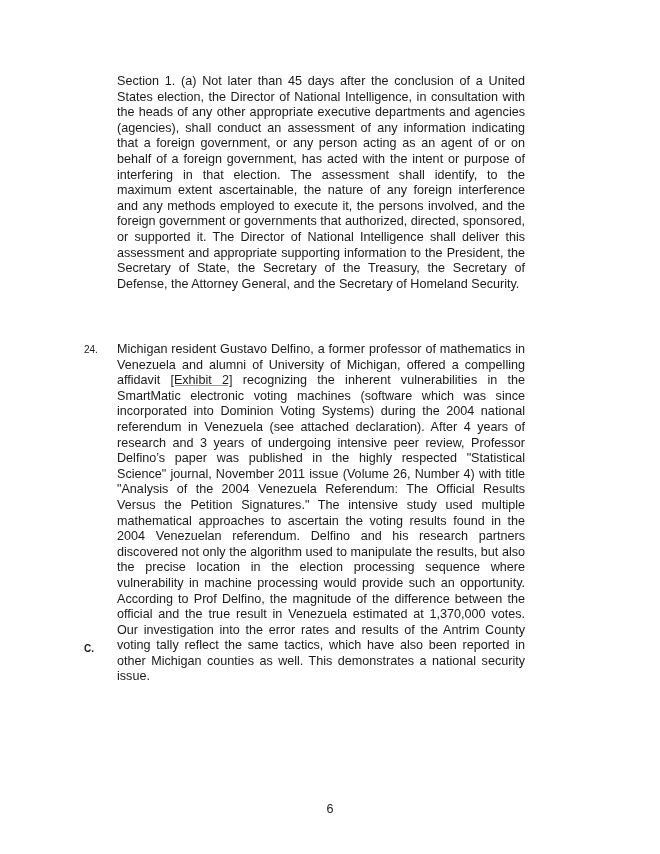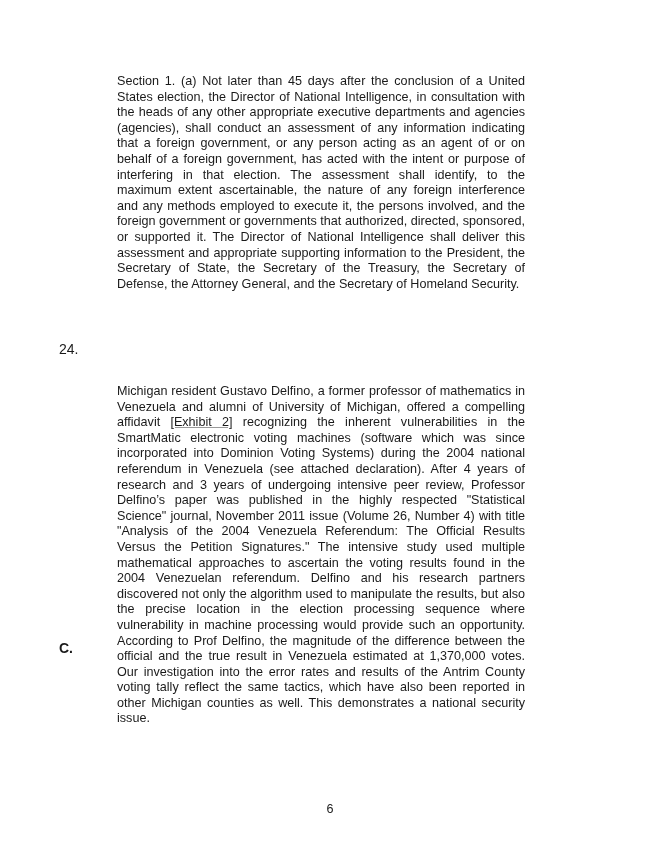--- a/index.html
+++ b/index.html
@@ -1,36 +1,36 @@
 <!DOCTYPE html>
 <html><head>
 <meta charset="utf-8">
 <style>
   html, body { margin: 0; padding: 0; background: #ffffff; }
   body { width: 660px; height: 854px; position: relative; overflow: hidden;
          font-family: "Liberation Sans", sans-serif; color: #1a1a1a; }
   .page { position: absolute; left: 0; top: 0; width: 544px; height: 854px; }
   .block { position: absolute; left: 117px; width: 408px; font-size: 12.6px;
            line-height: 15.6px; text-align: justify; }
-  .num { position: absolute; left: 59px; font-size: 14px; line-height: 15.6px; }
+  .num { position: absolute; left: 84px; font-size: 10px; line-height: 15.6px; }
   .heading { font-weight: bold; }
   .exhibit { text-decoration: underline; text-decoration-color: #999; }
   .pagenum { position: absolute; top: 802px; left: 0; width: 660px; text-align: center;
              font-size: 12.6px; }
 </style>
 </head>
 <body>
 
 <div class="page">
 
   <div class="block" style="top:74px;">Section 1. (a) Not later than 45 days after the conclusion of a United States election, the Director of National Intelligence, in consultation with the heads of any other appropriate executive departments and agencies (agencies), shall conduct an assessment of any information indicating that a foreign government, or any person acting as an agent of or on behalf of a foreign government, has acted with the intent or purpose of interfering in that election. The assessment shall identify, to the maximum extent ascertainable, the nature of any foreign interference and any methods employed to execute it, the persons involved, and the foreign government or governments that authorized, directed, sponsored, or supported it. The Director of National Intelligence shall deliver this assessment and appropriate supporting information to the President, the Secretary of State, the Secretary of the Treasury, the Secretary of Defense, the Attorney General, and the Secretary of Homeland Security.</div>
 
 
   <div class="num" style="top:342px;">24.</div>
-  <div class="block" style="top:342px;margin-top:42px;">
+  <div class="block" style="top:342px;">
     <span>Michigan resident Gustavo Delfino, a former professor of mathematics in Venezuela and alumni of University of Michigan, offered a compelling affidavit </span><span class="exhibit">[Exhibit 2]</span><span> recognizing the inherent vulnerabilities in the SmartMatic electronic voting machines (software which was since incorporated into Dominion Voting Systems) during the 2004 national referendum in Venezuela (see attached declaration). After 4 years of research and 3 years of undergoing intensive peer review, Professor Delfino’s paper was published in the highly respected "Statistical Science" journal, November 2011 issue (Volume 26, Number 4) with title "Analysis of the 2004 Venezuela Referendum: The Official Results Versus the Petition Signatures." The intensive study used multiple mathematical approaches to ascertain the voting results found in the 2004 Venezuelan referendum. Delfino and his research partners discovered not only the algorithm used to manipulate the results, but also the precise location in the election processing sequence where vulnerability in machine processing would provide such an opportunity. According to Prof Delfino, the magnitude of the difference between the official and the true result in Venezuela estimated at 1,370,000 votes. Our investigation into the error rates and results of the Antrim County voting tally reflect the same tactics, which have also been reported in other Michigan counties as well. This demonstrates a national security issue.</span>
   </div>
 
   <div class="num heading" style="top:641px;">C.</div>
 
 
 
   <div class="pagenum">6</div>
 </div>
 

